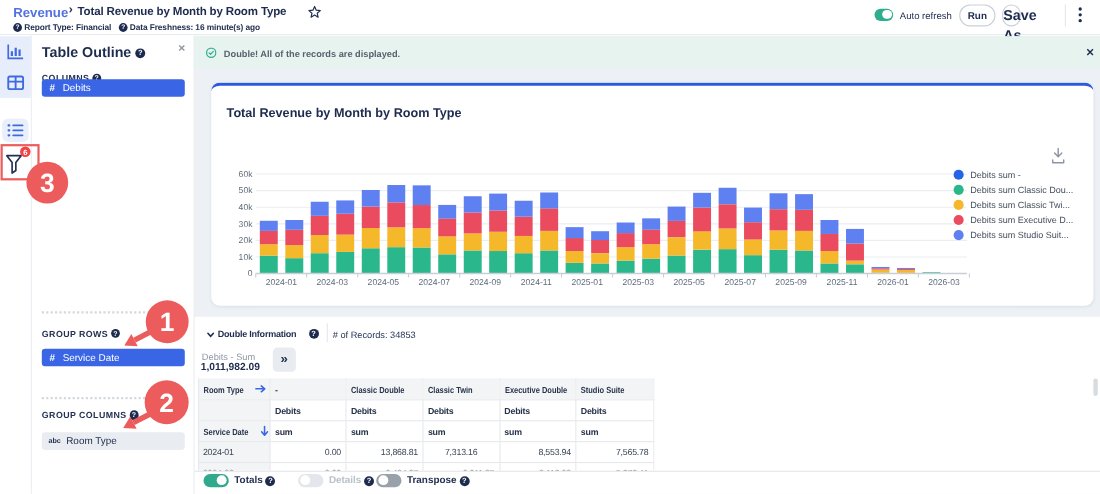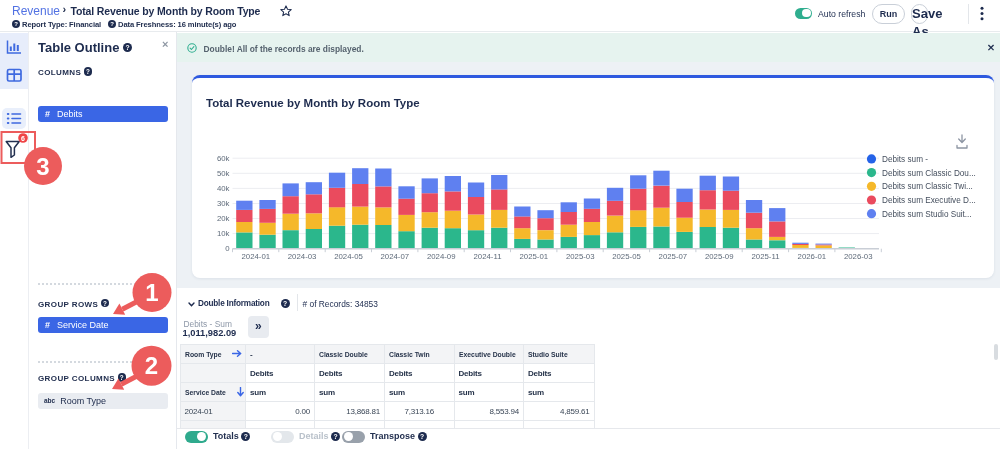--- a/index.html
+++ b/index.html
@@ -12,21 +12,21 @@
 .knob{position:absolute;top:1.75px;width:9px;height:9px;border-radius:50%;background:#fff}
 .tg-lab{position:absolute;top:431px;font-size:9px;font-weight:700;color:#233050}
 td{border:1px solid #e5e8ec;font-size:8px;letter-spacing:-.2px;padding:0 4px;height:19px;color:#3a4656;white-space:nowrap;overflow:hidden}
 .sq{display:inline-block;transform:scaleX(.85);transform-origin:0 50%;white-space:nowrap;letter-spacing:0}
 .hd{background:#f3f4f6;font-weight:700;color:#26334a}
 table{border-collapse:collapse;table-layout:fixed}
 </style></head>
 <body>
 
 <div class="abs" style="left:0;top:0;width:1000px;height:31.5px;background:#fff;border-bottom:1px solid #e8ebee"></div>
-<div class="abs" style="left:12px;top:4px;font-size:12px;font-weight:400;color:#5272e3">Revenue</div>
+<div class="abs" style="left:12px;top:4px;font-size:12px;font-weight:700;color:#5272e3">Revenue</div>
 <div class="abs" style="left:62.5px;top:3px;font-size:11px;font-weight:700;color:#233050">›</div>
 <div class="abs navy" style="left:70.5px;top:5px;font-size:10.5px;font-weight:700;letter-spacing:-.15px">Total Revenue by Month by Room Type</div>
 <svg class="abs" style="left:279px;top:4px" width="14" height="14" viewBox="0 0 24 24">
     <path d="M12 3.2 l2.6 5.8 6.3 .6 -4.8 4.2 1.4 6.2 -5.5-3.3 -5.5 3.3 1.4-6.2 -4.8-4.2 6.3-.6 Z" fill="none" stroke="#1d2b4e" stroke-width="1.8" stroke-linejoin="round"></path>
   </svg>
 <div class="abs" style="left:12px;top:19.5px;font-size:7.6px;font-weight:700;letter-spacing:-.1px;color:#233050"><span class="q" style="width:8px;height:8px;line-height:8.5px;font-size:6px">?</span> Report Type: Financial</div>
 <div class="abs" style="left:108px;top:19.5px;font-size:7.6px;font-weight:700;letter-spacing:-.1px;color:#233050"><span class="q" style="width:8px;height:8px;line-height:8.5px;font-size:6px">?</span> Data Freshness: 16 minute(s) ago</div>
 
 <div class="abs pill" style="left:794.5px;top:7.5px;width:17px;height:11px;border-radius:6px;background:#2fae8f">
     <span class="knob" style="left:7.5px;top:1.2px;width:8.6px;height:8.6px"></span>
@@ -68,21 +68,21 @@
  <path d="M12 83 h8.5 M12 87.5 h8.5 M12 92 h8.5"></path>
  <path d="M7.8 83 h0.6 M7.8 87.5 h0.6 M7.8 92 h0.6" stroke-width="2"></path>
 </g>
 <path d="M6.2 110.5 h13 l-4.8 6.3 v7.2 l-3.4 2.3 v-9.5 Z" fill="none" stroke="#233050" stroke-width="1.5" stroke-linejoin="round"></path>
 <circle cx="23" cy="107" r="4.8" fill="#ef4446"></circle>
 <text x="23" y="109.5" text-anchor="middle" style="font:700 7px 'Liberation Sans',sans-serif;fill:#fff">6</text>
 </svg>
 <div class="abs navy" style="left:38px;top:40px;font-size:13px;font-weight:600">Table Outline <span class="q" style="vertical-align:2px">?</span></div>
 <div class="abs" style="left:162px;top:38px;font-size:11px;color:#8e97a3;font-weight:700">×</div>
 <div class="lbl" style="left:38px;top:67px">COLUMNS <span class="q" style="width:8.5px;height:8.5px;line-height:9px;font-size:6.3px">?</span></div>
-<div class="chip" style="top:106px"><b style="margin:0 7px 0 7px">#</b>Debits</div>
+<div class="chip" style="top:72px"><b style="margin:0 7px 0 7px">#</b>Debits</div>
 <div class="abs" style="left:38px;top:283px;width:130px;border-top:2px dotted #d4d9df"></div>
 <div class="lbl" style="left:38px;top:298.5px">GROUP ROWS <span class="q" style="width:8.5px;height:8.5px;line-height:9px;font-size:6.3px">?</span></div>
 <div class="chip" style="top:317px"><b style="margin:0 7px 0 7px">#</b>Service Date</div>
 <div class="abs" style="left:38px;top:361px;width:130px;border-top:2px dotted #d4d9df"></div>
 <div class="lbl" style="left:38px;top:373px">GROUP COLUMNS <span class="q" style="width:8.5px;height:8.5px;line-height:9px;font-size:6.3px">?</span></div>
 <div class="chip" style="top:393px;background:#e9ecf1;color:#233050"><b style="margin:0 5px 0 6px;font-size:6.5px;vertical-align:1px">abc</b>Room Type</div>
 
 <div class="abs" style="left:192px;top:74.5px;width:802px;height:203.5px;background:#fff;border-radius:8px;border-top:3px solid #2e59df;box-shadow:0 1px 3px rgba(30,50,90,.08)"></div>
 <div class="abs navy" style="left:206px;top:97px;font-size:11.5px;font-weight:700">Total Revenue by Month by Room Type</div>
 <svg class="abs" style="left:192px;top:74.5px" width="802" height="203" viewBox="0 0 802 203">
@@ -300,21 +300,21 @@
           <td style="font-weight:700;color:#26334a">sum</td>
           <td style="font-weight:700;color:#26334a">sum</td>
           <td style="font-weight:700;color:#26334a">sum</td>
         </tr>
 <tr>
           <td class="hd" style="font-weight:400;color:#3a4656">2024-01</td>
           <td style="text-align:right">0.00</td>
           <td style="text-align:right">13,868.81</td>
           <td style="text-align:center">7,313.16</td>
           <td style="text-align:right">8,553.94</td>
-          <td style="text-align:right">4,859.61</td>
+          <td style="text-align:right">7,565.78</td>
         </tr>
 <tr>
           <td class="hd" style="font-weight:400;color:#3a4656">2024-02</td>
           <td style="text-align:right">0.00</td>
           <td style="text-align:right">9,484.97</td>
           <td style="text-align:right">6,911.85</td>
           <td style="text-align:right">8,112.03</td>
           <td style="text-align:right">5,872.41</td>
         </tr>
 </tbody>

